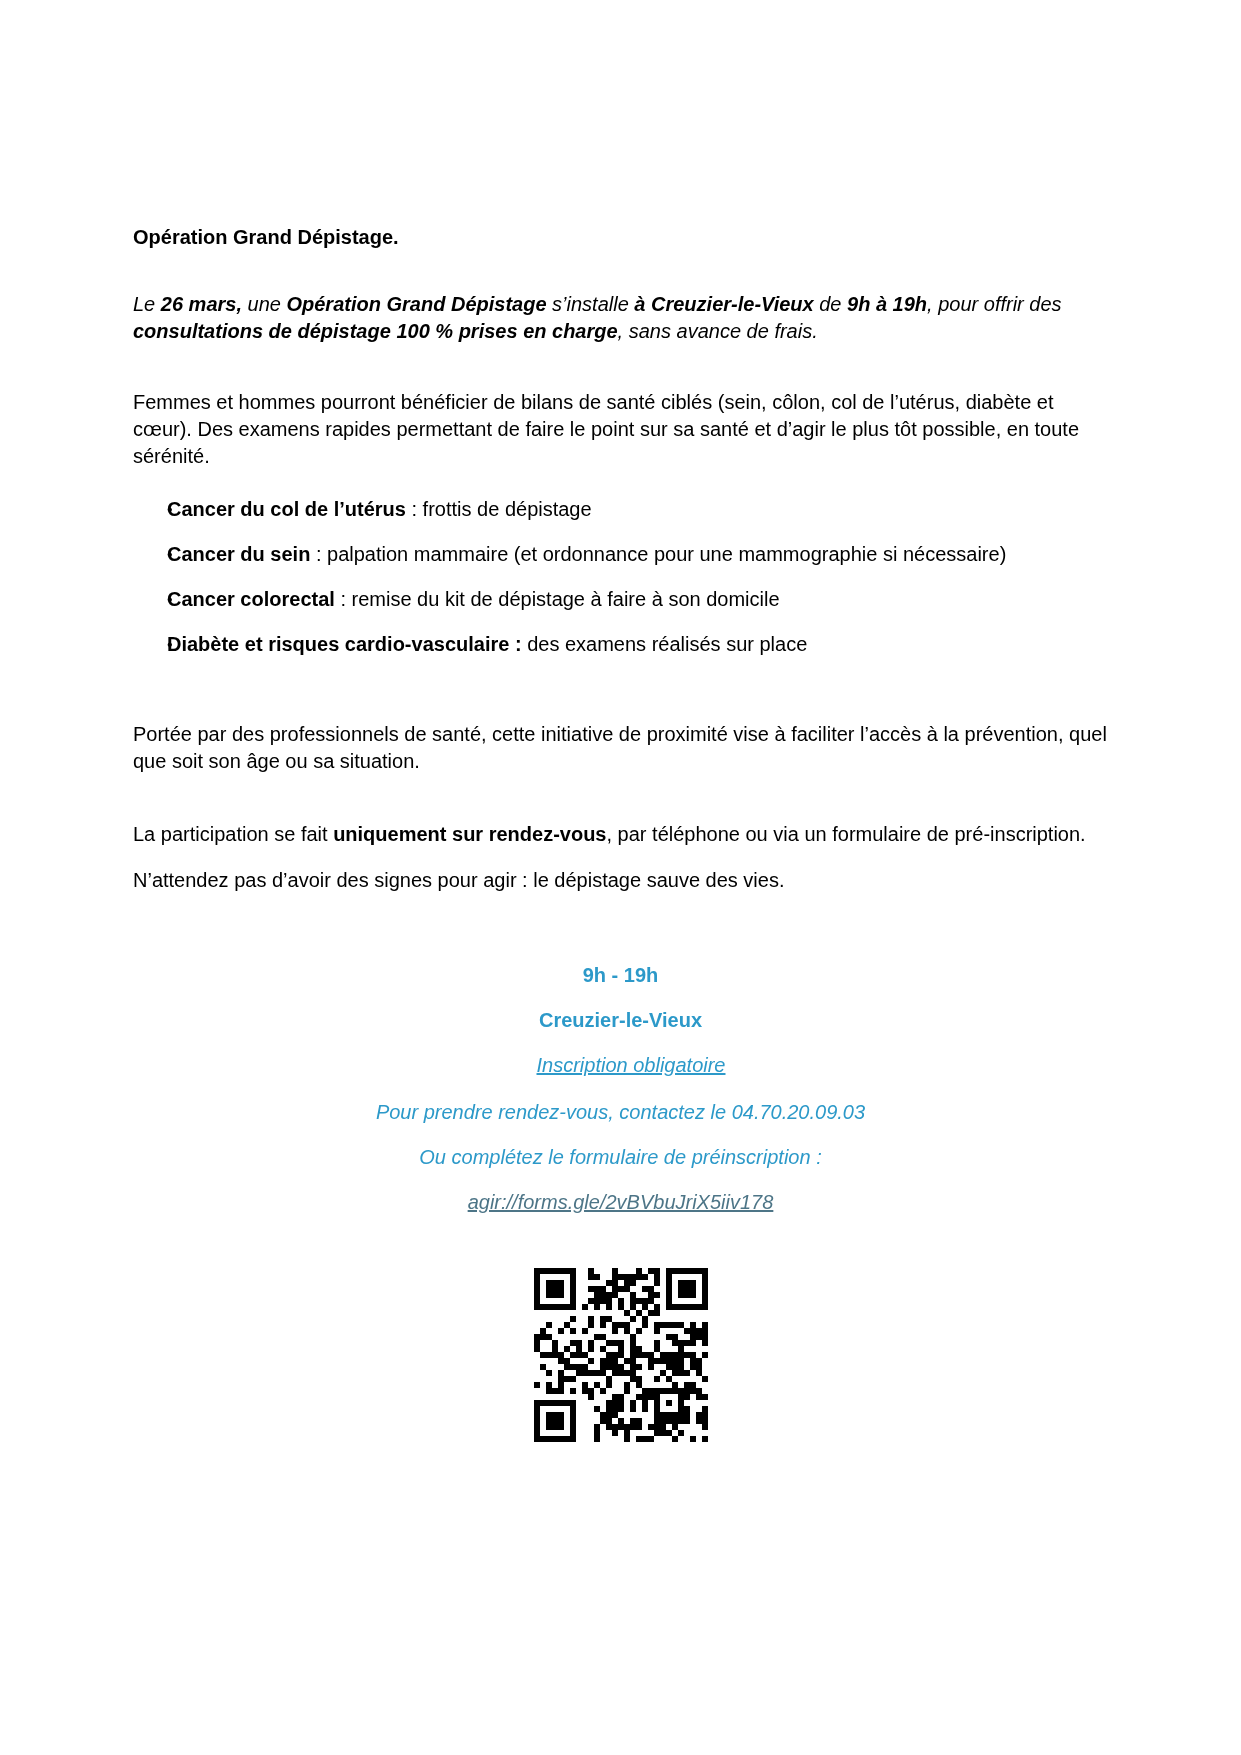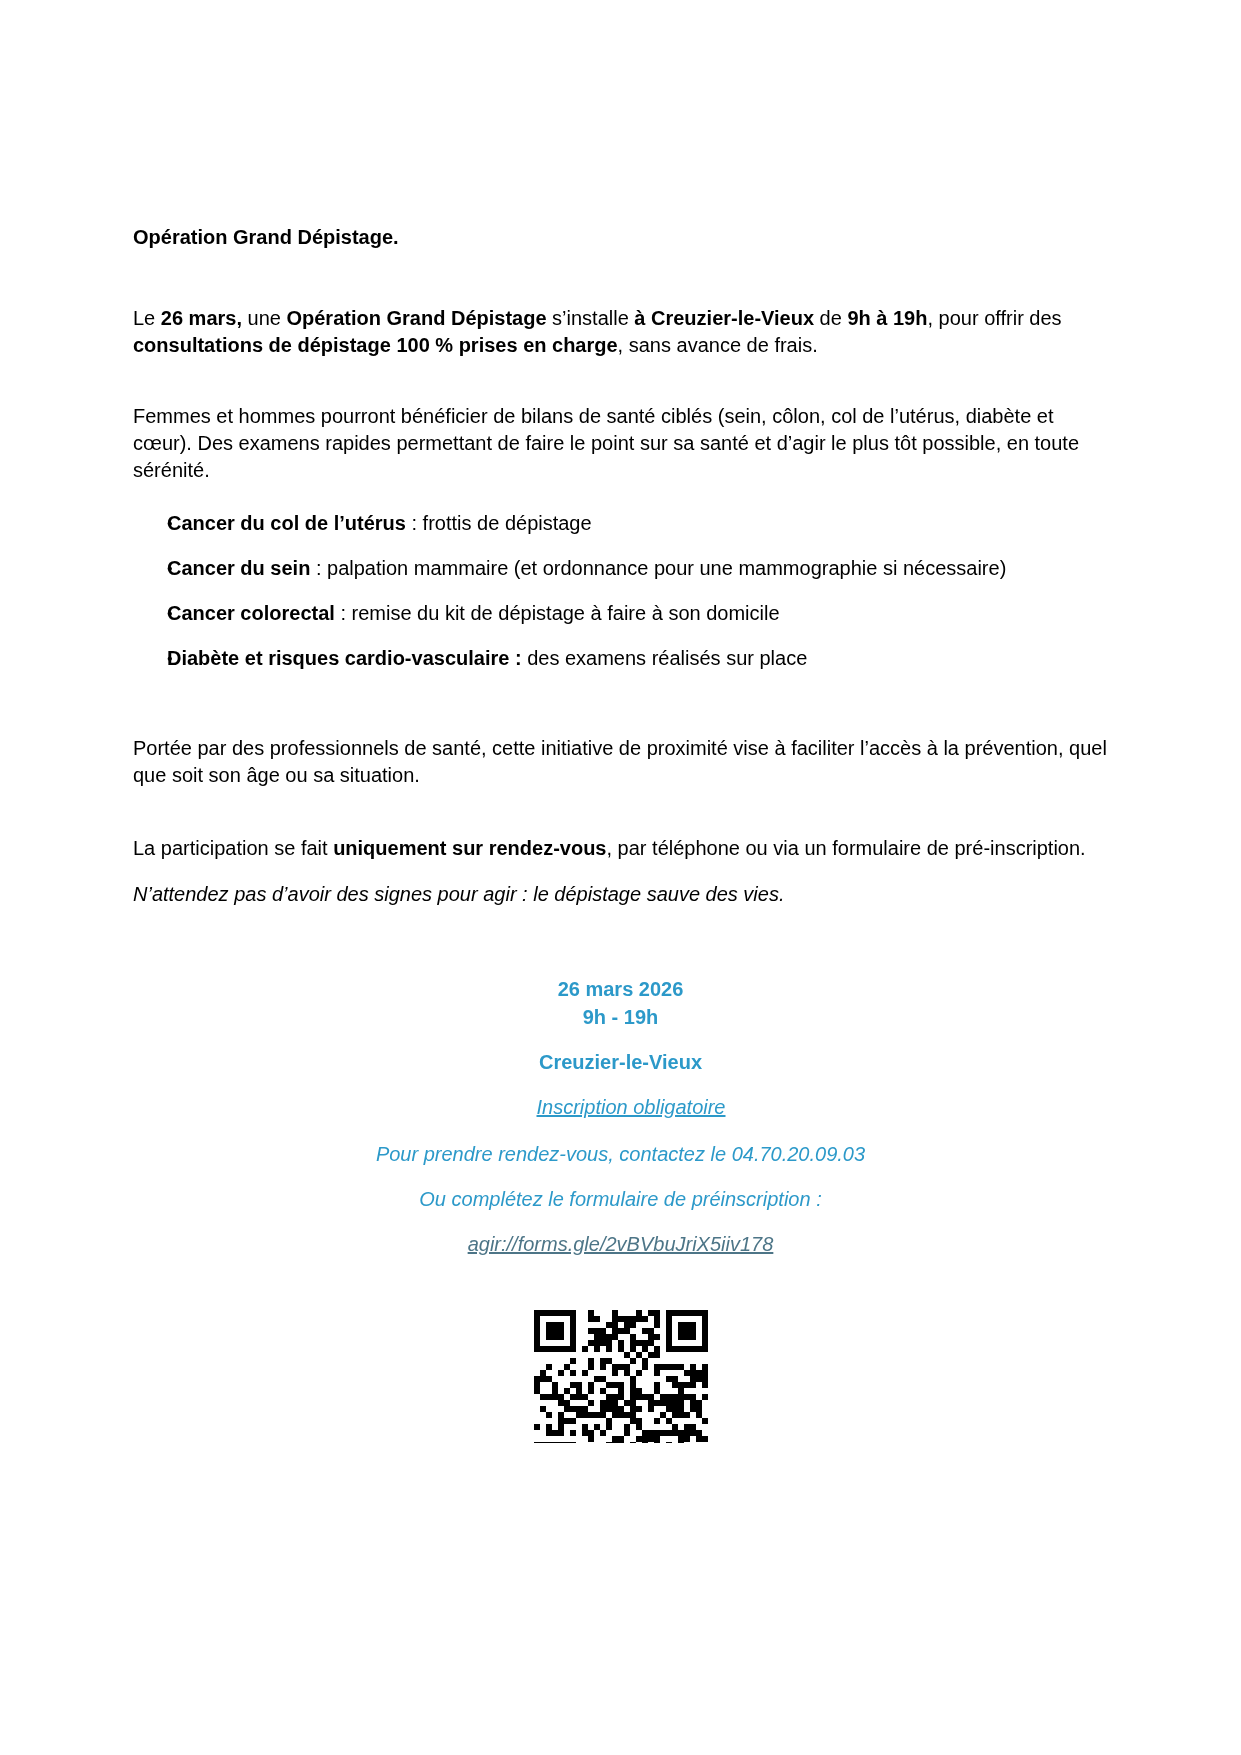--- a/index.html
+++ b/index.html
@@ -9,30 +9,30 @@
     width:1241px; height:1443px;
     margin:0 auto;
     background:#fff;
     color:#000;
     font-family:"Liberation Sans", sans-serif;
     font-size:20px; line-height:27px;
     padding:0 133px;
     overflow:hidden;
   }
   .doc-title { font-size:20px; line-height:27px; font-weight:bold; margin-top:224px; }
-  .p-intro { margin-top:54px; }
+  .p-intro { margin-top:40px;font-style:italic; }
   .p-benefits { margin-top:44px; }
   ul.screen-list { list-style:none; margin-top:26px; }
   ul.screen-list li { display:flex; }
   ul.screen-list li + li { margin-top:18px; }
   .bullet { flex:0 0 34px; width:34px; padding-left:34px; text-align:left; font-size:16px; }
   .li-body { flex:1 1 auto; }
   .p-proximity { margin-top:63px; }
   .p-participation { margin-top:46px; }
-  .p-tagline { margin-top:19px; font-style:italic; }
+  .p-tagline { margin-top:19px; }
   .center { text-align:center; }
   .blue { color:var(--accent,#2C99C9); }
   .bold { font-weight:bold; }
   .italic { font-style:italic; }
   .l-datetime { margin-top:67px; line-height:28px; }
   .l-location { margin-top:18px; }
   .l-reg { margin-top:18px; }
   .l-phone { margin-top:20px;font-style:italic; }
   .l-form { margin-top:18px; }
   .l-url { margin-top:18px; }
@@ -70,21 +70,20 @@
       </li>
   </ul>
 
   <p class="p-proximity">Portée par des professionnels de santé, cette initiative de proximité vise à faciliter l’accès à la prévention, quel que soit son âge ou sa situation.</p>
 
   <p class="p-participation"><span>La participation se fait </span><strong>uniquement sur rendez-vous</strong><span>, par téléphone ou via un formulaire de pré-inscription.</span></p>
 
   <p class="p-tagline">N’attendez pas d’avoir des signes pour agir : le dépistage sauve des vies.</p>
 
   <div class="center blue bold l-datetime">
-    <div>26 mars 2026</div>
     <div>9h - 19h</div>
   </div>
 
   <div class="center blue bold l-location">Creuzier-le-Vieux</div>
 
   <div class="center l-reg"><a class="reg-link">Inscription obligatoire</a></div>
 
   <div class="center blue italic l-phone">Pour prendre rendez-vous, contactez le 04.70.20.09.03</div>
 
   <div class="center blue italic l-form">Ou complétez le formulaire de préinscription :</div>

